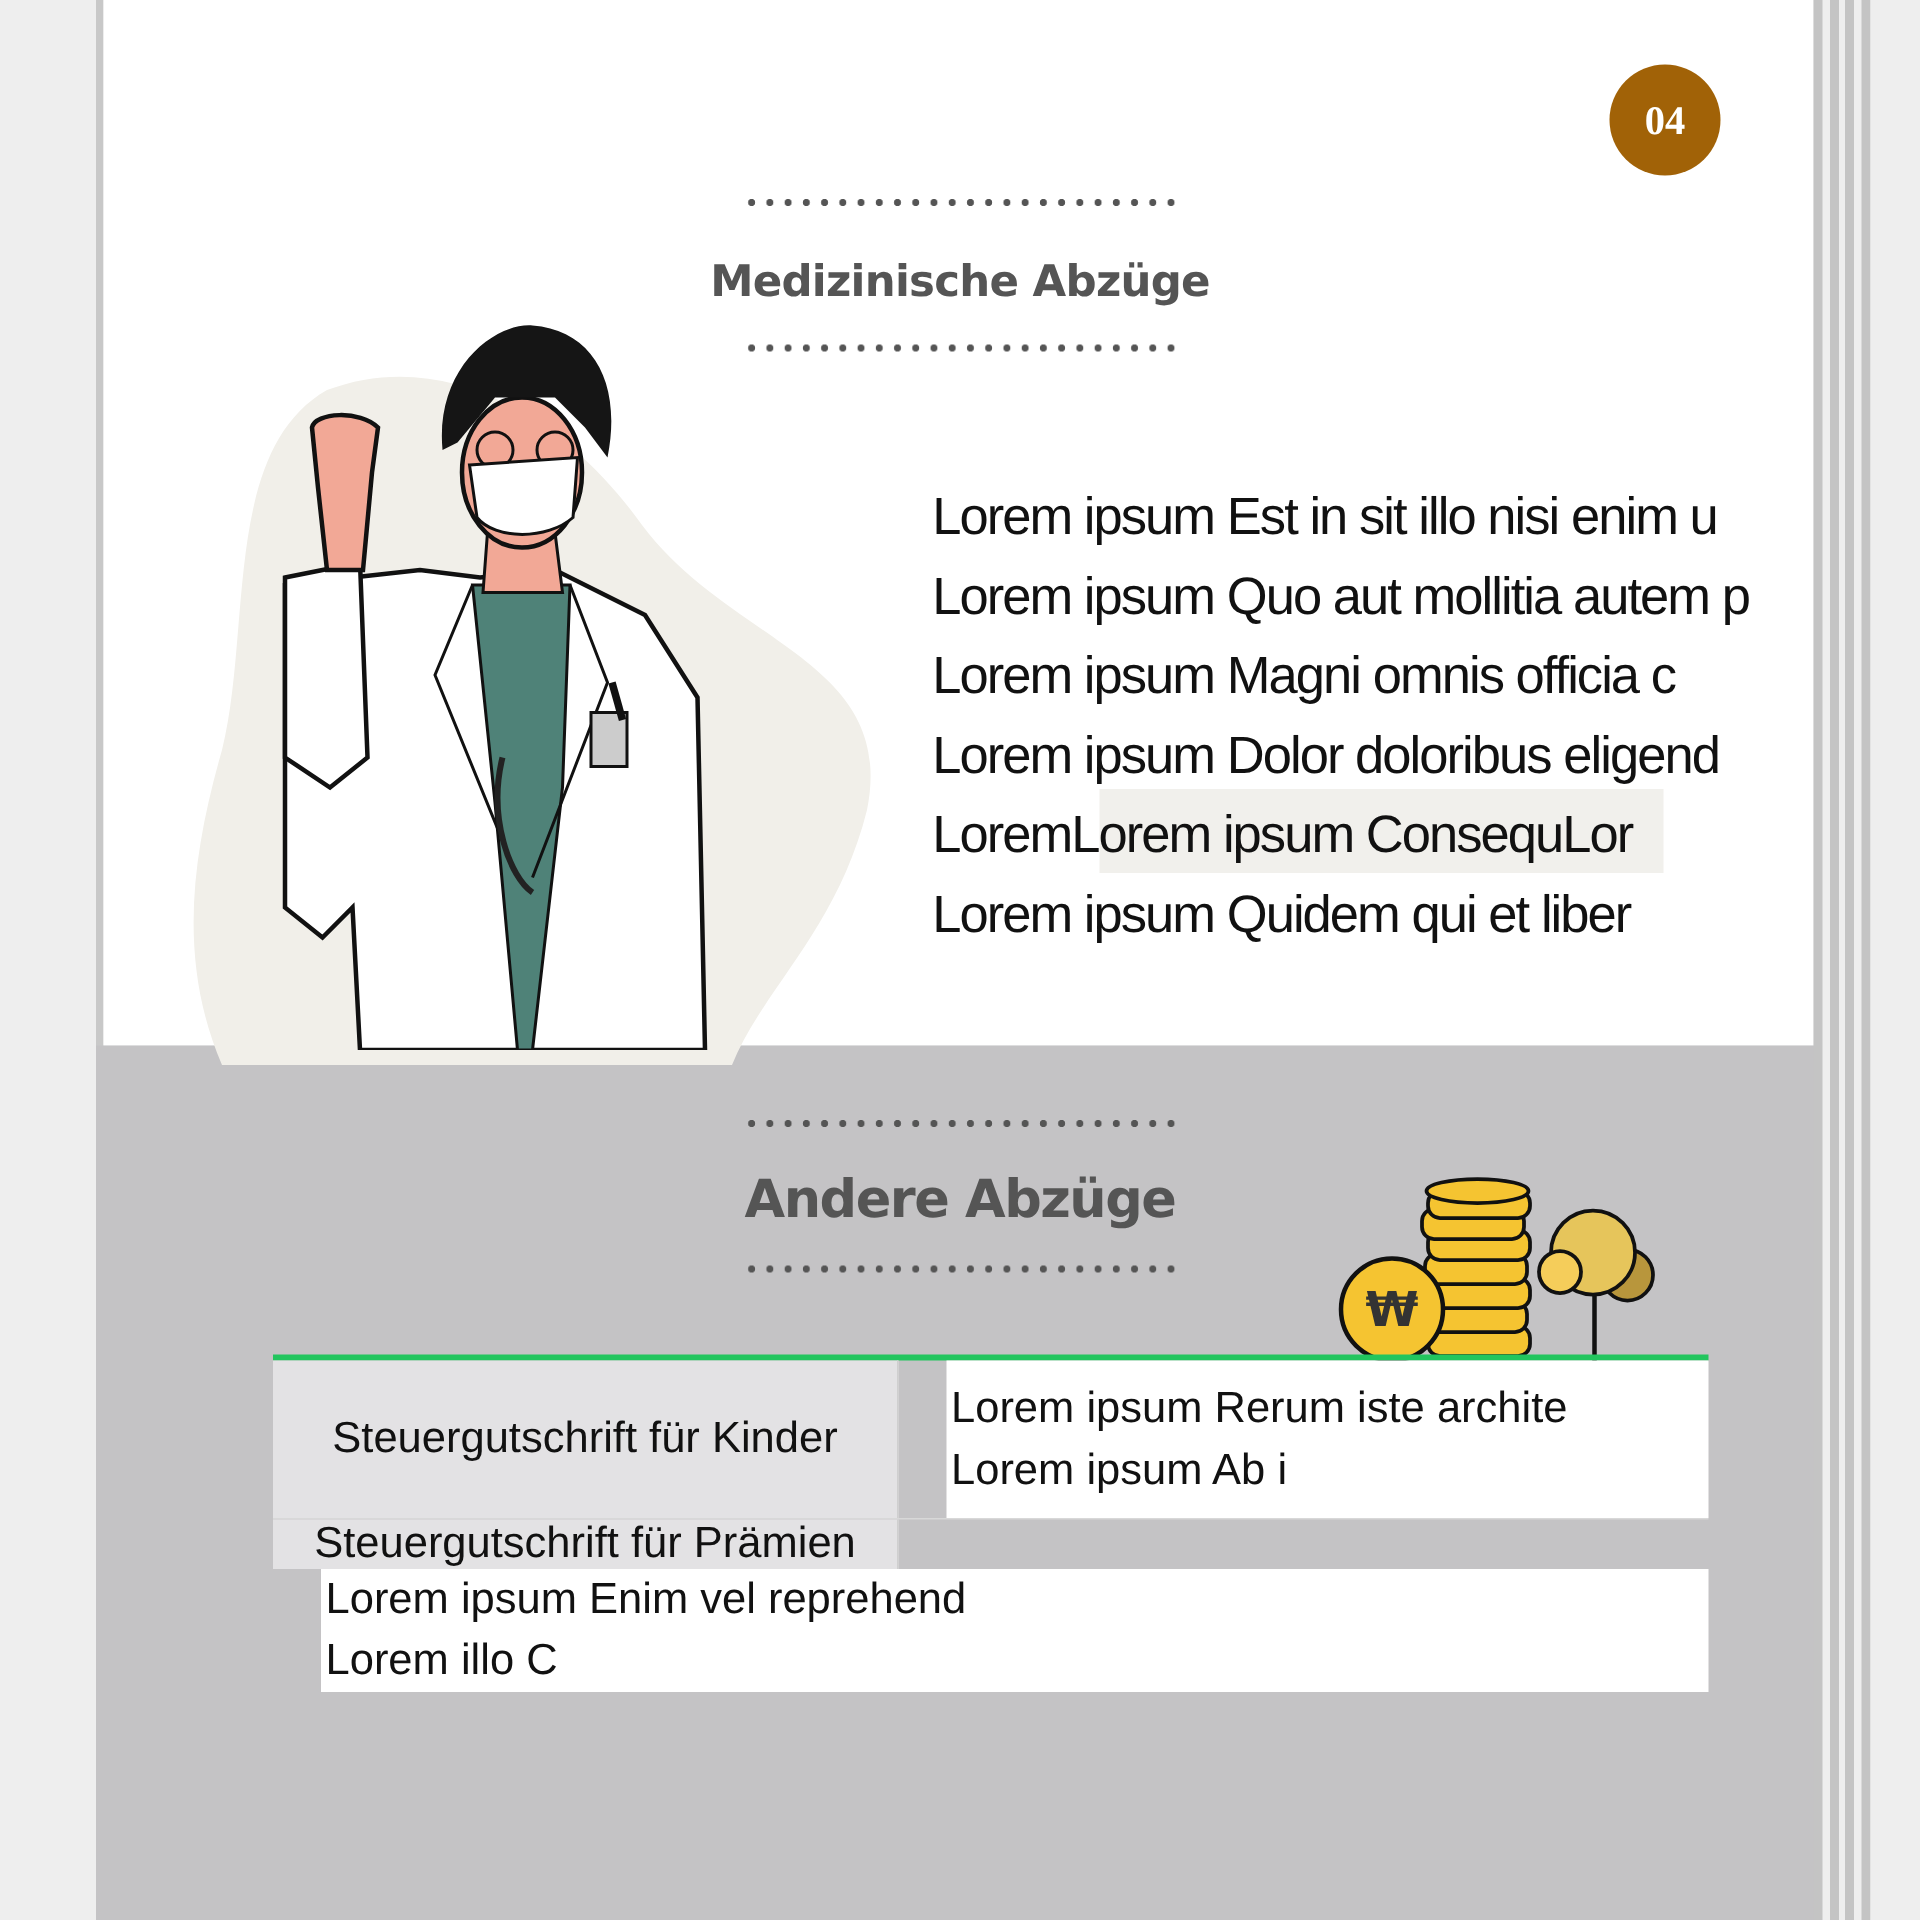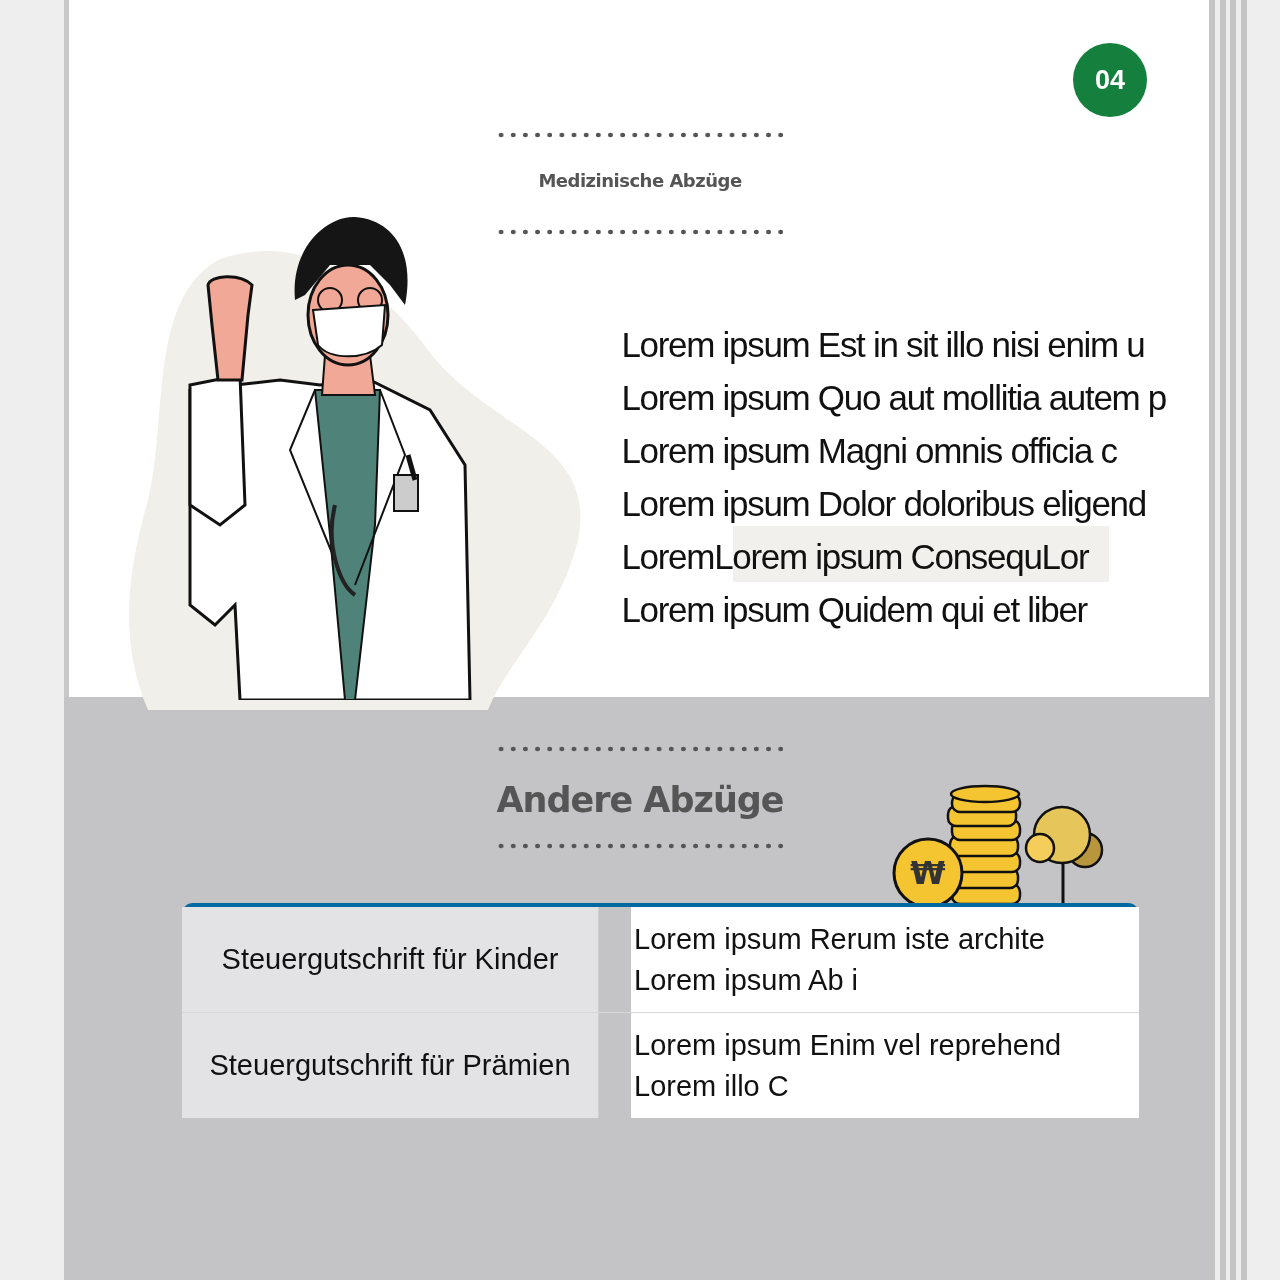--- a/index.html
+++ b/index.html
@@ -2,33 +2,33 @@
 <html><head>
 <meta charset="utf-8">
 <style>
   html, body { margin: 0; padding: 0; }
   body { width: 1280px; height: 1280px; position: relative; overflow: hidden; background: #eeeeee; font-family: "Liberation Sans", sans-serif; }
   .page-left-border { position: absolute; left: 64px; top: 0; width: 5px; height: 1280px; background: #c8c8c8; }
   .top-panel { position: absolute; left: 69px; top: 0; width: 1140px; height: 697px; background: #ffffff; overflow: hidden; }
   .bottom-panel { position: absolute; left: 64px; top: 697px; width: 1150px; height: 583px; background: #c4c3c5; }
   .stripe { position: absolute; top: 0; height: 1280px; background: #c4c4c4; }
   .right-bg { position: absolute; left: 1247px; top: 0; width: 33px; height: 1280px; background: #eeeeee; }
-  .page-num { position: absolute; left: 1073px; top: 43px; width: 74px; height: 74px; border-radius: 50%; background: #15803d; color: #fff; font-size: 27px; font-weight: bold; display: flex; align-items: center; justify-content: center; }
+  .page-num { position: absolute; left: 1073px; top: 43px; width: 74px; height: 74px; border-radius: 50%; background: #a16207; color: #fff; font-size: 27px; font-weight: bold; display: flex; align-items: center; justify-content: center; font-family: Liberation Serif, serif; }
   .dots { position: absolute; left: 495px; width: 292px; height: 6px; background-image: radial-gradient(circle, #555 2.2px, transparent 2.6px); background-size: 12.17px 6px; background-repeat: repeat-x; }
   .section-title { position: absolute; left: 400px; width: 480px; text-align: center; color: #555555; font-family: "DejaVu Sans", sans-serif; font-weight: bold; letter-spacing: -0.5px; }
-  .title1 { top: 170px; font-size: 18px; }
+  .title1 { top: 170px; font-size: 29px; }
   .title2 { top: 780px; font-size: 35px; letter-spacing: -1px; }
   .lines { position: absolute; right: 114px; top: 318px; text-align: left; font-size: 35px; line-height: 53px; color: #111; letter-spacing: -1.3px; }
   .lines .line { display: block; white-space: nowrap; }
   .hl { position: absolute; left: 733px; top: 526px; width: 376px; height: 56px; background: #f1f0ec; }
   .blob { position: absolute; left: 128px; top: 240px; width: 460px; height: 470px; }
   .doctor { position: absolute; left: 130px; top: 205px; width: 400px; height: 495px; }
-  .table { position: absolute; left: 182px; top: 903px; width: 957px; border-top: 4px solid #0369a1; border-radius: 11px; }
+  .table { position: absolute; left: 182px; top: 903px; width: 957px; border-top: 4px solid #22c55e; }
   .trow { display: flex; height: 105px; border-bottom: 1px solid #d8d8d8; }
-  .trow:last-child { border-bottom: none; }
+  .trow:last-child { border-bottom: none; flex-direction: column; }
   .tlabel { width: 416px; background: #e3e2e4; display: flex; align-items: center; justify-content: center; font-size: 29px; color: #111; border-right: 1px solid #cfcfcf; white-space: nowrap; }
   .tvalue { flex: 1; background: #fff; display: flex; flex-direction: column; justify-content: center; padding-left: 3px; font-size: 29px; color: #111; line-height: 41px; margin-left: 32px; }
   .coins { position: absolute; left: 890px; top: 780px; width: 220px; height: 128px; }
 </style>
 </head>
 <body>
 
 <div class="page-left-border"></div>
 
 <div class="top-panel"></div>

